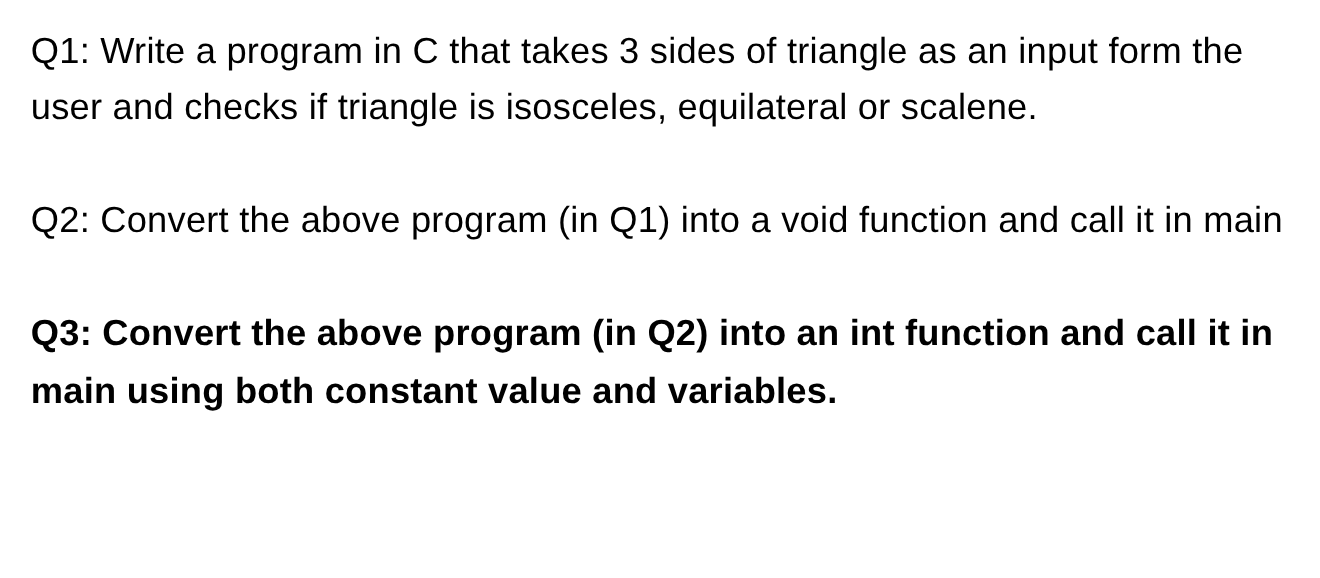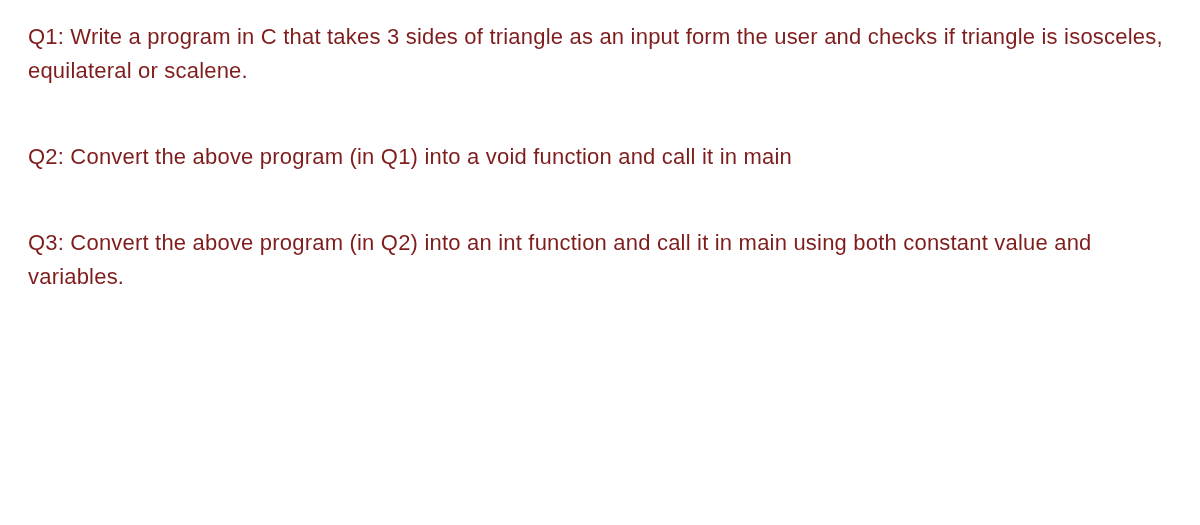--- a/index.html
+++ b/index.html
@@ -8,28 +8,29 @@
       box-sizing: border-box;
     }
     body {
       width: 1200px;
       height: 525px;
       background: #ffffff;
       font-family: "Segoe UI", Arial, sans-serif;
       padding: 20px 28px;
     }
     .question {
-      font-size: 22px;
+      font-size: 33px;
       line-height: 1.55;
-      color: #7f1d1d;
+      color: #000000;
       margin-bottom: 52px;
       letter-spacing: 0.2px;
     }
     .question:last-child {
       margin-bottom: 16px;
+      font-weight: bold;
     }
   </style>
 </head>
 <body>
 
 <div class="question">Q1: Write a program in C that takes 3 sides of triangle as an input form the user and checks if triangle is isosceles, equilateral or scalene.</div>
 <div class="question">Q2: Convert the above program (in Q1) into a void function and call it in main</div>
 <div class="question">Q3: Convert the above program (in Q2) into an int function and call it in main using both constant value and variables.</div>
 
 </body></html>

